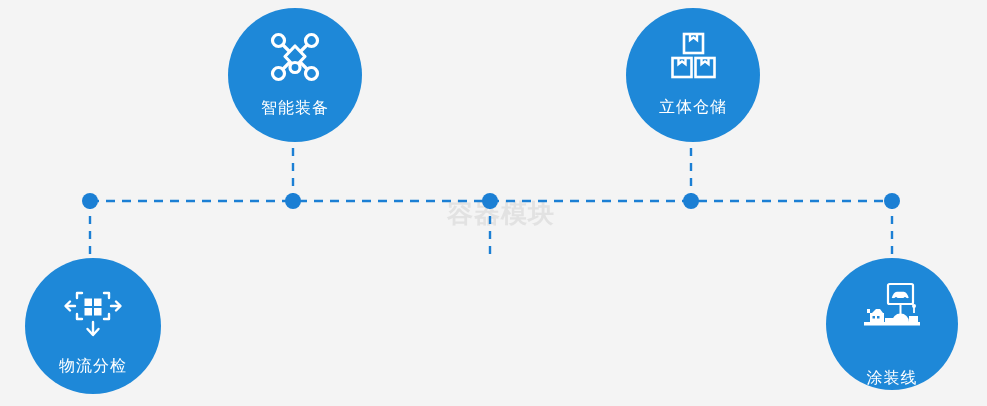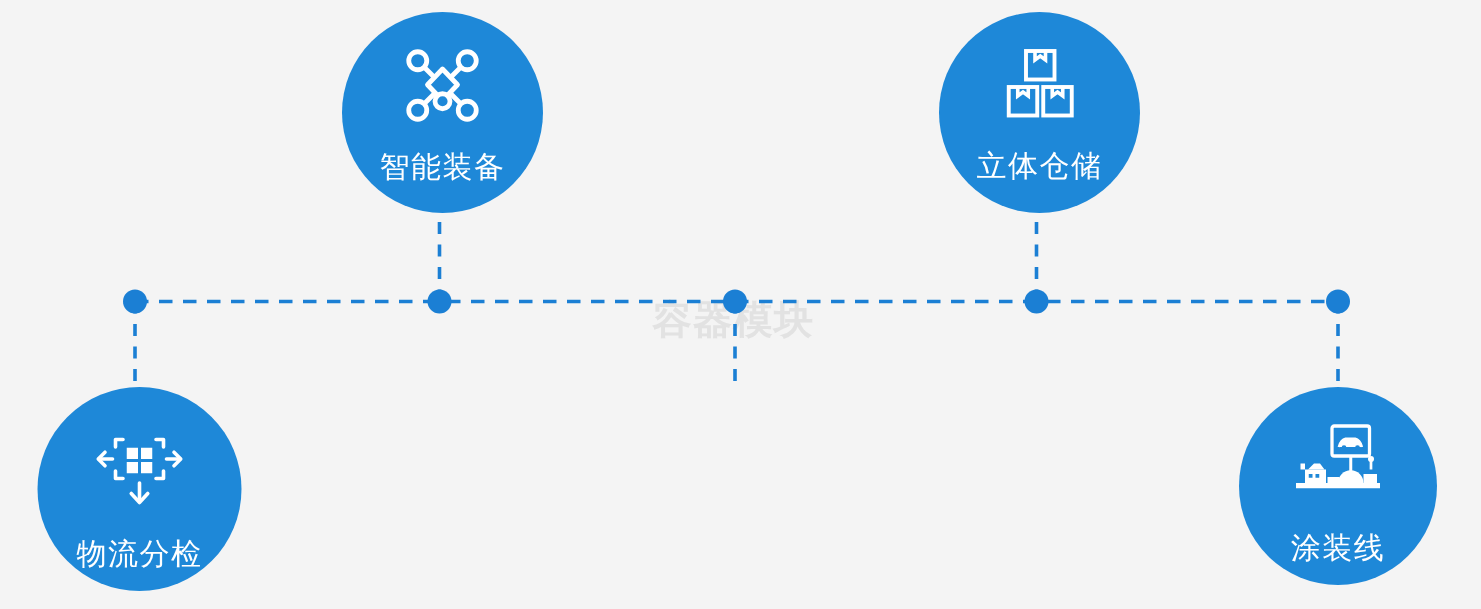--- a/index.html
+++ b/index.html
@@ -18,21 +18,21 @@
     width: 987px;
     height: 406px;
     background: #f4f4f4;
   }
   
   #watermark {
     position: absolute;
     left: 435px;
     top: 198px;
     width: 120px;
-    text-align: left;
+    text-align: right;
     font-size: 26px;
     font-weight: 700;
     letter-spacing: 1px;
     color: #e2e2e2;
     line-height: 30px;
     user-select: none;
     z-index: 1;
   }
   
   #connectors {
@@ -66,21 +66,21 @@
     justify-content: flex-start;
     box-sizing: border-box;
   }
   .node .icon-wrap {
     display: flex;
     align-items: center;
     justify-content: center;
   }
   .node .node-label {
     color: #ffffff;
-    font-size: 20px;
+    font-size: 16px;
     font-weight: 500;
     letter-spacing: 1px;
     white-space: nowrap;
     text-align: right;
   }
   
   #node-zhineng     { left: 228px; top: 8px;   width: 134px; height: 134px; }
   #node-litib       { left: 626px; top: 8px;   width: 134px; height: 134px; }
   #node-wuliu       { left: 25px;  top: 258px; width: 136px; height: 136px; }
   #node-shengchan   { left: 424px; top: 258px; width: 132px; height: 132px; }
@@ -89,21 +89,21 @@
   #node-zhineng   .icon-wrap { margin-top: 22px; }
   #node-litib     .icon-wrap { margin-top: 23px; }
   #node-wuliu     .icon-wrap { margin-top: 26px; }
   #node-shengchan .icon-wrap { margin-top: 27px; }
   #node-tuzhuang  .icon-wrap { margin-top: 24px; }
 
   #node-zhineng   .node-label { margin-top: 14px; }
   #node-litib     .node-label { margin-top: 14px; }
   #node-wuliu     .node-label { margin-top: 16px; }
   #node-shengchan .node-label { margin-top: 18px; }
-  #node-tuzhuang  .node-label { margin-top: 20px; }
+  #node-tuzhuang  .node-label { margin-top: 36px; }
 </style>
 </head>
 <body>
 
 <div id="stage">
 
   <div id="watermark">容器模块</div>
 
   <svg id="connectors" viewBox="0 0 987 406" width="987" height="406">
 

